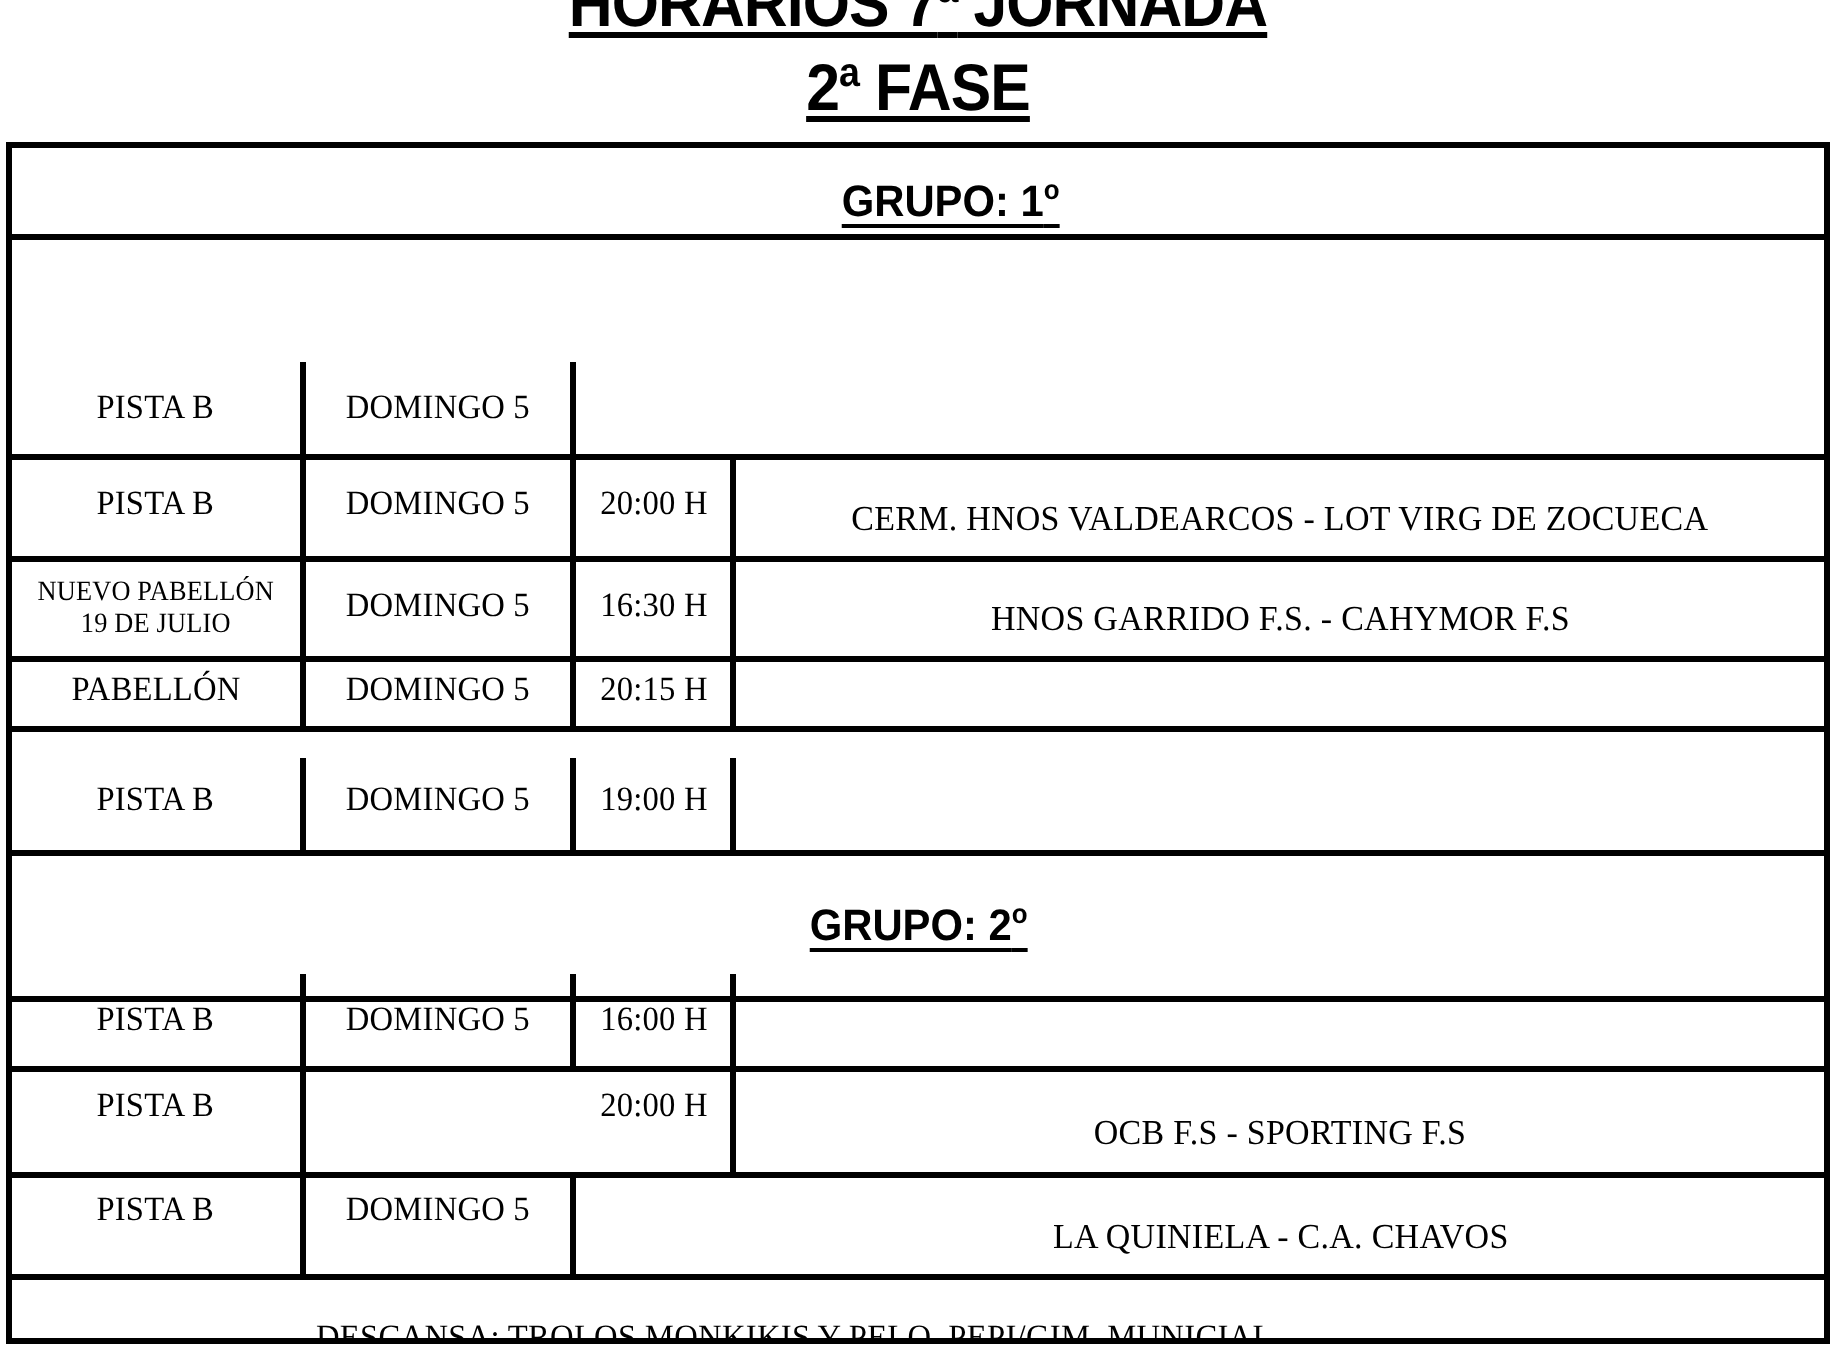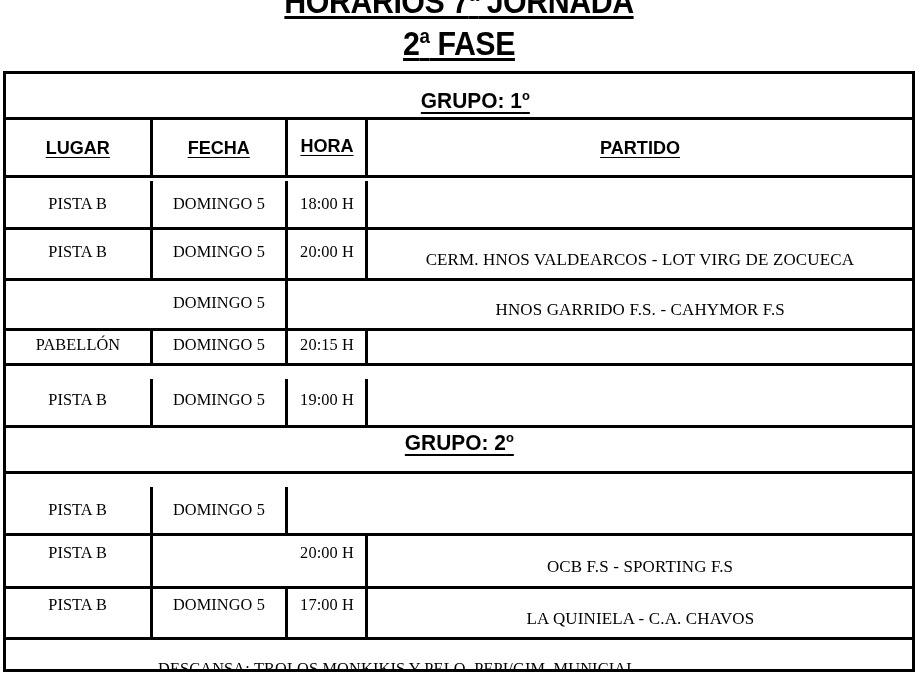--- a/index.html
+++ b/index.html
@@ -170,65 +170,54 @@
   </div>
 
   <div class="grid">
 
     <div class="row" style="top:0px; height:46px;">
       <div class="cell" style="left:0px; width:906px;padding-left:32px;">
         <span class="group-title nudge-down-lo"><span class="u"><span>GRUPO: 1</span><sup>o</sup></span></span>
       </div>
     </div>
 
-    <div class="row" style="top:46px; height:58px;">
-      <div class="cell vline c-lugar">
-        <span class="hdr"><span class="u">LUGAR</span></span>
-      </div>
-      <div class="cell vline c-fecha">
-        <span class="hdr"><span class="u">FECHA</span></span>
-      </div>
-      <div class="cell vline c-hora">
-        <span class="hdr nudge-up-sm"><span class="u">HORA</span></span>
-      </div>
-      <div class="cell c-partido">
-        <span class="hdr"><span class="u">PARTIDO</span></span>
-      </div>
-    </div>
 
     <div class="row" style="top:107px; height:49px;">
       <div class="cell vline c-lugar">
         <span class="body-txt">PISTA B</span>
       </div>
       <div class="cell vline c-fecha">
         <span class="body-txt">DOMINGO 5</span>
       </div>
-      <div class="cell vline c-hora">
-        <span class="body-txt">18:00 H</span>
-      </div>
     </div>
 
     <div class="row" style="top:156px; height:51px;">
       <div class="cell vline c-lugar">
         <span class="body-txt nudge-up-sm">PISTA B</span>
       </div>
       <div class="cell vline c-fecha">
         <span class="body-txt nudge-up-sm">DOMINGO 5</span>
       </div>
       <div class="cell vline c-hora">
         <span class="body-txt nudge-up-sm">20:00 H</span>
       </div>
       <div class="cell c-partido">
         <span class="partido-txt nudge-down-lo">CERM. HNOS VALDEARCOS  -  LOT VIRG DE ZOCUECA</span>
       </div>
     </div>
 
     <div class="row" style="top:207px; height:50px;">
-      <div class="cell vline c-fecha">
-        <span class="body-txt nudge-up-sm">DOMINGO 5</span>
+      <div class="cell vline c-lugar">
+        <span class="body-txt small"><span>NUEVO PABELLÓN</span><br><span>19 DE JULIO</span></span>
+      </div>
+      <div class="cell vline c-fecha">
+        <span class="body-txt nudge-up-sm">DOMINGO 5</span>
+      </div>
+      <div class="cell vline c-hora">
+        <span class="body-txt nudge-up-sm">16:30 H</span>
       </div>
       <div class="cell c-partido">
         <span class="partido-txt nudge-down-lo">HNOS GARRIDO F.S.   -  CAHYMOR F.S</span>
       </div>
     </div>
 
     <div class="row" style="top:257px; height:35px;">
       <div class="cell vline c-lugar">
         <span class="body-txt nudge-up-sm">PABELLÓN</span>
       </div>
@@ -245,56 +234,56 @@
         <span class="body-txt nudge-up-sm">PISTA B</span>
       </div>
       <div class="cell vline c-fecha">
         <span class="body-txt nudge-up-sm">DOMINGO 5</span>
       </div>
       <div class="cell vline c-hora">
         <span class="body-txt nudge-up-sm">19:00 H</span>
       </div>
     </div>
 
-    <div class="row" style="top:354px; height:46px;">
+    <div class="row" style="top:368px; height:59px;">
       <div class="cell" style="left:0px; width:906px;">
         <span class="group-title" style="position:relative; top:-7px;"><span class="u"><span>GRUPO: 2</span><sup>o</sup></span></span>
       </div>
     </div>
 
     <div class="row" style="top:413px; height:49px;">
       <div class="cell vline c-lugar">
         <span class="body-txt">PISTA B</span>
       </div>
       <div class="cell vline c-fecha">
         <span class="body-txt">DOMINGO 5</span>
       </div>
+      <div class="cell vline c-hora">
+        <span class="body-txt">16:00 H</span>
+      </div>
     </div>
 
     <div class="row" style="top:462px; height:53px;">
       <div class="cell vline c-lugar">
         <span class="body-txt" style="position:relative; top:-8px;">PISTA B</span>
       </div>
       <div class="cell vline c-hora">
         <span class="body-txt" style="position:relative; top:-8px;">20:00 H</span>
       </div>
       <div class="cell c-partido">
         <span class="partido-txt nudge-down-lo">OCB F.S  -  SPORTING  F.S</span>
       </div>
     </div>
 
     <div class="row" style="top:515px; height:51px;">
       <div class="cell vline c-lugar">
         <span class="body-txt" style="position:relative; top:-8px;">PISTA B</span>
       </div>
       <div class="cell vline c-fecha">
         <span class="body-txt" style="position:relative; top:-8px;">DOMINGO 5</span>
-      </div>
-      <div class="cell vline c-hora">
-        <span class="body-txt" style="position:relative; top:-8px;">17:00 H</span>
       </div>
       <div class="cell c-partido">
         <span class="partido-txt nudge-down-lo">LA QUINIELA  -  C.A. CHAVOS</span>
       </div>
     </div>
 
     <div class="row last" style="top:566px; height:32px;">
       <div class="cell" style="left:0px; width:783px;">
         <span class="footer-txt nudge-down-hi">DESCANSA: TROLOS MONKIKIS  Y PELQ. PEPI/GIM. MUNICIAL</span>
       </div>

